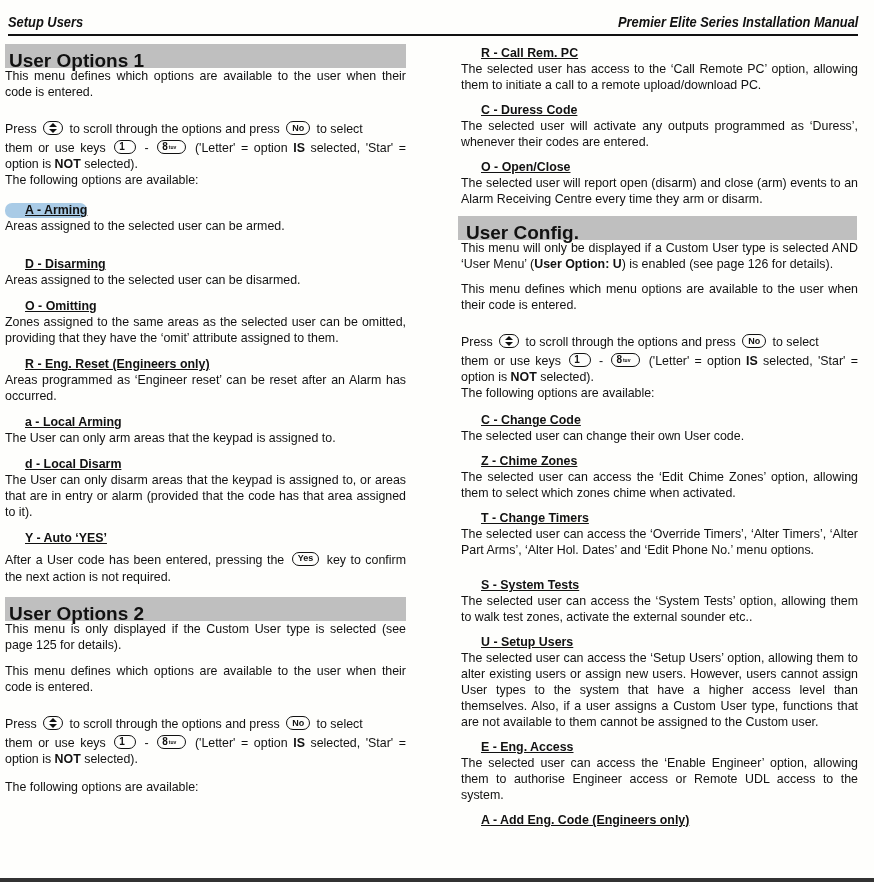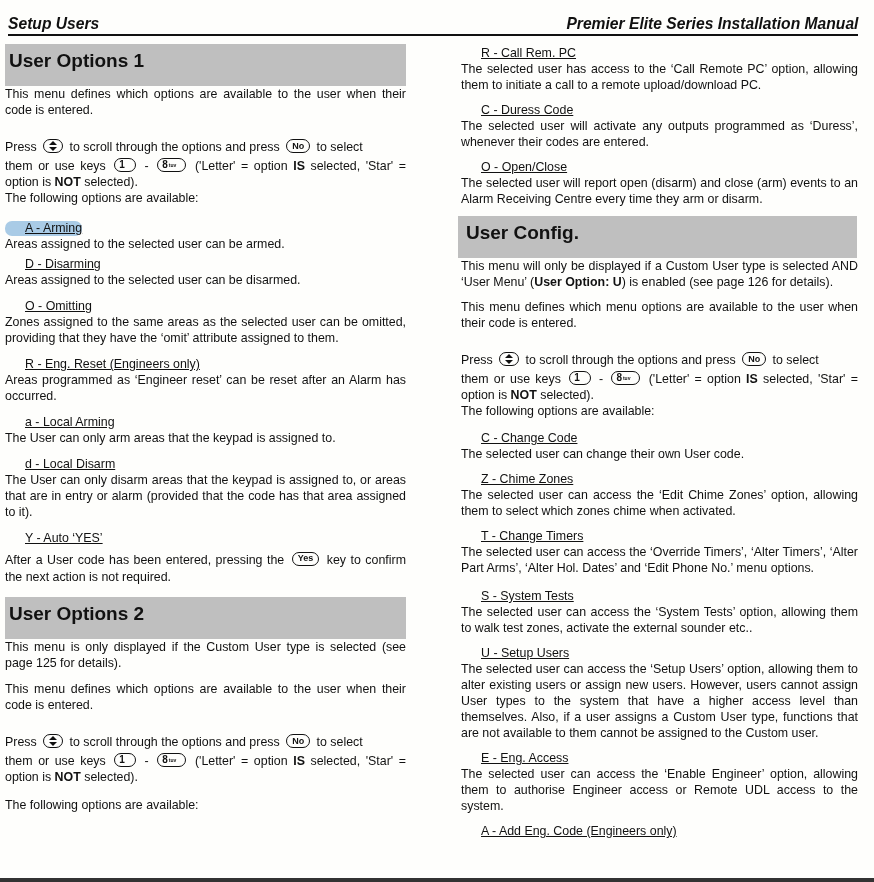--- a/index.html
+++ b/index.html
@@ -9,44 +9,44 @@
     font-family: "Liberation Sans", sans-serif;
     color: #111;
     position: relative;
   }
   .page-header {
     position: absolute; left: 8px; right: 16px; top: 14px;
     height: 20px;
     border-bottom: 2px solid #111;
     font-family: "Liberation Sans", sans-serif;
     font-style: italic; font-weight: bold;
-    font-size: 17px;
+    font-size: 14px;
     display: flex; justify-content: space-between; align-items: flex-start;
   }
   .page-header span { display: inline-block; transform: scaleX(0.92); }
   .page-header .left { transform-origin: left; }
   .page-header .right { transform-origin: right; }
 
   .col { position: absolute; top: 44px; font-size: 12.4px; line-height: 16px; }
   .col-left { left: 5px; width: 401px; }
   .col-right { left: 459px; width: 401px; }
   .col p { margin: 0; text-align: justify; }
 
   .section-heading {
     background: #bfbfbf;
     font-weight: bold;
     font-size: 19px;
-    height: 42px; line-height: 34px;
+    height: 24px; line-height: 34px;
     padding-left: 4px;
     margin-left: 0;
   }
   .col-right .section-heading { margin-left: 0; padding-left: 9px; }
 
   .opt-title {
-    font-weight: normal; text-decoration: underline;
+    font-weight: bold; text-decoration: underline;
     font-size: 12.4px; line-height: 15px;
     display: inline-block;
     padding-left: 20px;
   }
   .opt-title.highlight { background: #a9cbe6; border-radius: 7px; }
   .block { margin-top: 10px; }
   .gap8 { margin-top: 8px; }
   .gap18 { margin-top: 18px; }
 
   .key {
@@ -108,21 +108,21 @@
       <span>selected).</span>
     </p>
   </div>
 
   <p class="block">The following options are available:</p>
 
   <div class="block" style="margin-top:14px">
     <div class="opt-title highlight">A - Arming</div>
     <p>Areas assigned to the selected user can be armed.</p>
   </div>
-  <div class="block" style="margin-top:4px">
+  <div class="block" style="margin-top:22px">
     <div class="opt-title">D - Disarming</div>
     <p>Areas assigned to the selected user can be disarmed.</p>
   </div>
   <div class="block" style="margin-top:10px">
     <div class="opt-title">O - Omitting</div>
     <p>Zones assigned to the same areas as the selected user can be omitted, providing that they have the ‘omit’ attribute assigned to them.</p>
   </div>
   <div class="block" style="margin-top:10px">
     <div class="opt-title">R - Eng. Reset  (Engineers only)</div>
     <p>Areas programmed as ‘Engineer reset’ can be reset after an Alarm has occurred.</p>
@@ -234,21 +234,21 @@
     <p>The selected user can change their own User code.</p>
   </div>
   <div class="block" style="margin-top:9px">
     <div class="opt-title">Z - Chime Zones</div>
     <p>The selected user can access the ‘Edit Chime Zones’ option, allowing them to select which zones chime when activated.</p>
   </div>
   <div class="block" style="margin-top:9px">
     <div class="opt-title">T - Change Timers</div>
     <p>The selected user can access the ‘Override Timers’, ‘Alter Timers’, ‘Alter Part Arms’, ‘Alter Hol. Dates’ and ‘Edit Phone No.’ menu options.</p>
   </div>
-  <div class="block" style="margin-top:12px">
+  <div class="block" style="margin-top:19px">
     <div class="opt-title">S - System Tests</div>
     <p>The selected user can access the ‘System Tests’ option, allowing them to walk test zones, activate the external sounder etc..</p>
   </div>
   <div class="block" style="margin-top:9px">
     <div class="opt-title">U - Setup Users</div>
     <p>The selected user can access the ‘Setup Users’ option, allowing them to alter existing users or assign new users. However, users cannot assign User types to the system that have a higher access level than themselves. Also, if a user assigns a Custom User type, functions that are not available to them cannot be assigned to the Custom user.</p>
   </div>
   <div class="block" style="margin-top:9px">
     <div class="opt-title">E - Eng. Access</div>
     <p>The selected user can access the ‘Enable Engineer’ option, allowing them to authorise Engineer access or Remote UDL access to the system.</p>

